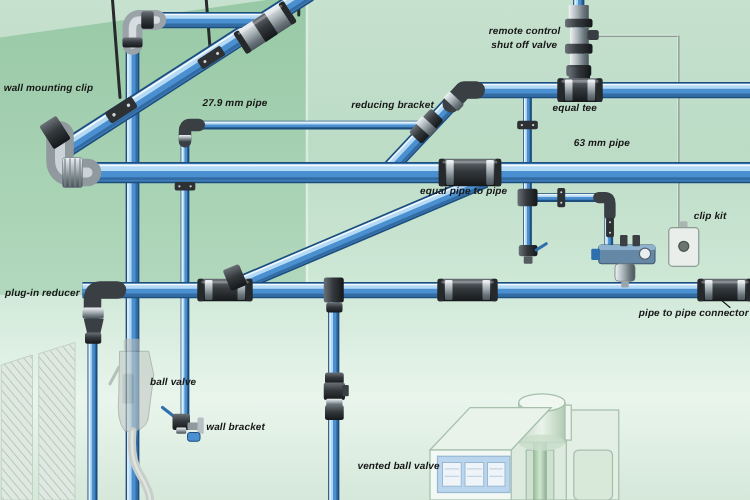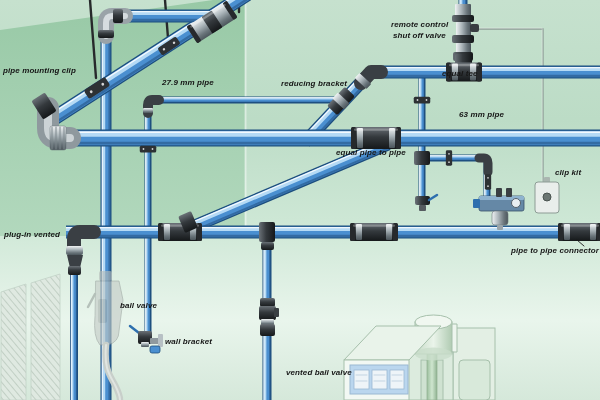--- a/index.html
+++ b/index.html
@@ -327,27 +327,27 @@
           <path d="M96,281 L119,281 L123,300 L119,331 Q119,342 108,345 L100,345 Q93,337 95,316 Z" fill="#c4cbc7" stroke="#8f9894" stroke-width="0.8" stroke-linejoin="round" stroke-linecap="round"></path>
           <rect x="98" y="299" width="9" height="24" rx="2" fill="#a9b1ad"></rect>
           <line x1="95" y1="294" x2="88" y2="307" stroke="#99a39e" stroke-width="2.5" stroke-linecap="round"></line>
         </g>
         <path d="M106,345 C104,368 109,374 115,385 C118,391 120,395 120,400" fill="none" stroke="#c8cfca" stroke-width="6.5" stroke-linejoin="round" stroke-linecap="round"></path>
         <path d="M106,345 C104,368 109,374 115,385 C118,391 120,395 120,400" fill="none" stroke="rgba(234,238,235,.7)" stroke-width="2" stroke-linejoin="round" stroke-linecap="round"></path>
         <line x1="584" y1="246" x2="577" y2="240" stroke="#1a1a1a" stroke-width="0.9" stroke-linecap="round"></line>
       </g>
   </svg>
 
-  <div class="lbl" style="left:3px;top:66px">pipe mounting clip</div>
+  <div class="lbl" style="left:3px;top:66px">wall mounting clip</div>
   <div class="lbl" style="left:162px;top:78px">27.9 mm pipe</div>
   <div class="lbl" style="left:281px;top:79px">reducing bracket</div>
   <div class="lbl" style="left:391px;top:20px">remote control</div>
   <div class="lbl" style="left:393px;top:31px">shut off valve</div>
-  <div class="lbl" style="left:442px;top:69px">equal tee</div>
+  <div class="lbl" style="left:442px;top:82px">equal tee</div>
   <div class="lbl" style="left:459px;top:110px">63 mm pipe</div>
   <div class="lbl" style="left:336px;top:148px">equal pipe to pipe</div>
   <div class="lbl" style="left:555px;top:168px">clip kit</div>
-  <div class="lbl" style="left:4px;top:230px">plug-in vented</div>
+  <div class="lbl" style="left:4px;top:230px">plug-in reducer</div>
   <div class="lbl" style="left:511px;top:246px">pipe to pipe connector</div>
   <div class="lbl" style="left:120px;top:301px">ball valve</div>
   <div class="lbl" style="left:165px;top:337px">wall bracket</div>
   <div class="lbl" style="left:286px;top:368px">vented ball valve</div>
 </div>
 
 </body></html>

